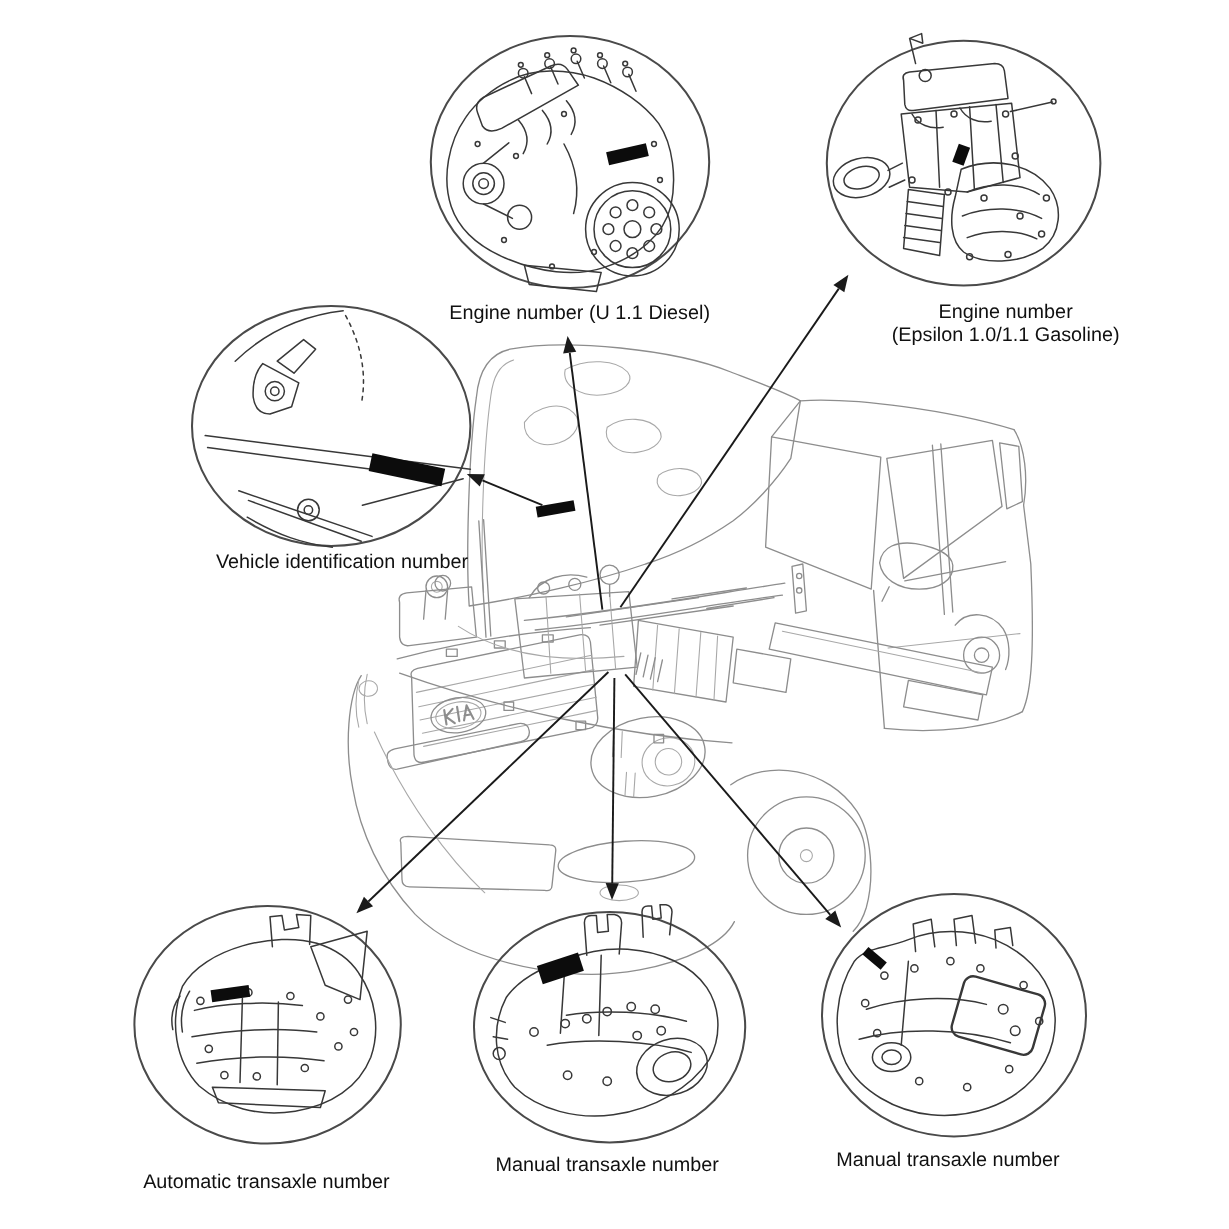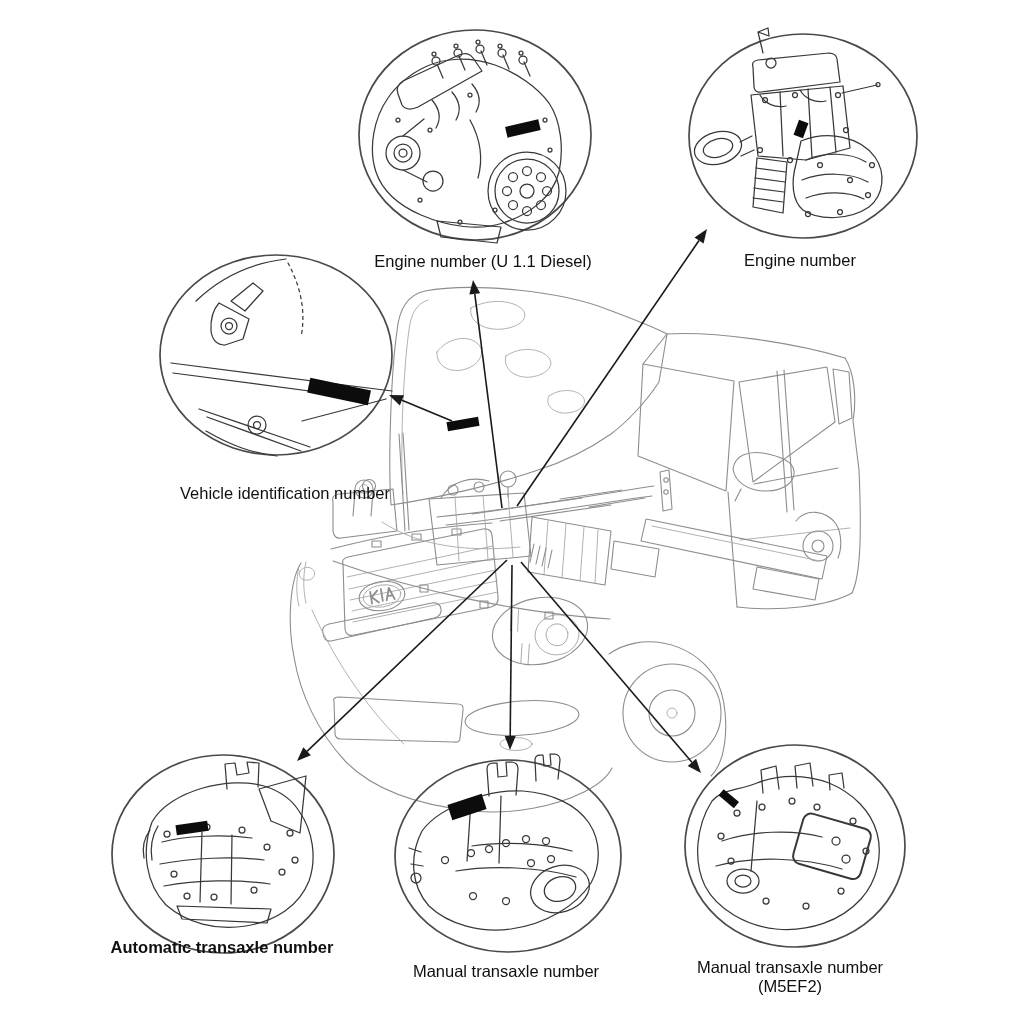--- a/index.html
+++ b/index.html
@@ -355,30 +355,30 @@
     <g>
       <path class="arrow" d="M521,562 L691.9,762.3"></path>
       <polygon class="ah" points="701,773 687.7,765.9 696.1,758.8"></polygon>
     </g>
   </g>
 </svg>
 
   <div class="label" style="left:303px;top:252px;width:360px;">
     <span>Engine number (U 1.1 Diesel)</span>
   </div>
-  <div class="label" style="left:650px;top:251px;width:300px;">
+  <div class="label" style="left:688px;top:251px;width:300px;">
     <span>Engine number</span>
-  </div>
-  <div class="label" style="left:135px;top:484px;width:300px;">
+    <span>(Epsilon 1.0/1.1 Gasoline)</span>
+  </div>
+  <div class="label" style="left:135px;top:459px;width:300px;">
     <span>Vehicle identification number</span>
   </div>
-  <div class="label" style="left:72px;top:938px;width:300px;font-weight:bold;">
+  <div class="label" style="left:72px;top:976px;width:300px;">
     <span>Automatic transaxle number</span>
   </div>
   <div class="label" style="left:356px;top:962px;width:300px;">
     <span>Manual transaxle number</span>
   </div>
   <div class="label" style="left:640px;top:958px;width:300px;">
     <span>Manual transaxle number</span>
-    <span>(M5EF2)</span>
   </div>
 
 </div>
 
 </body></html>

